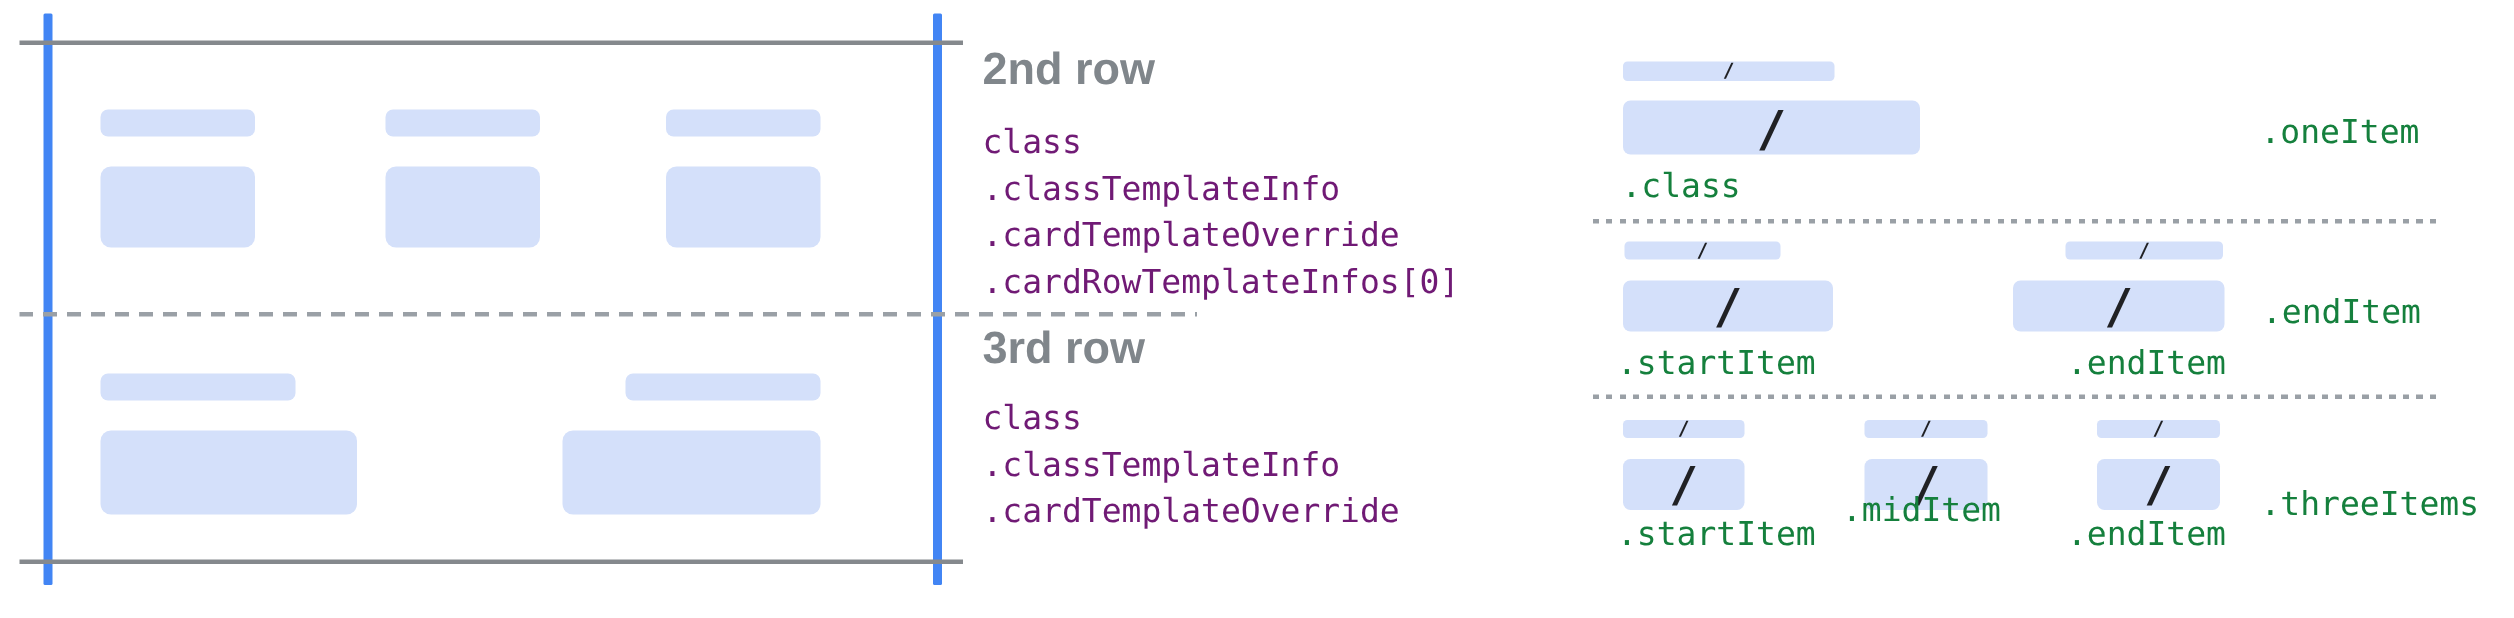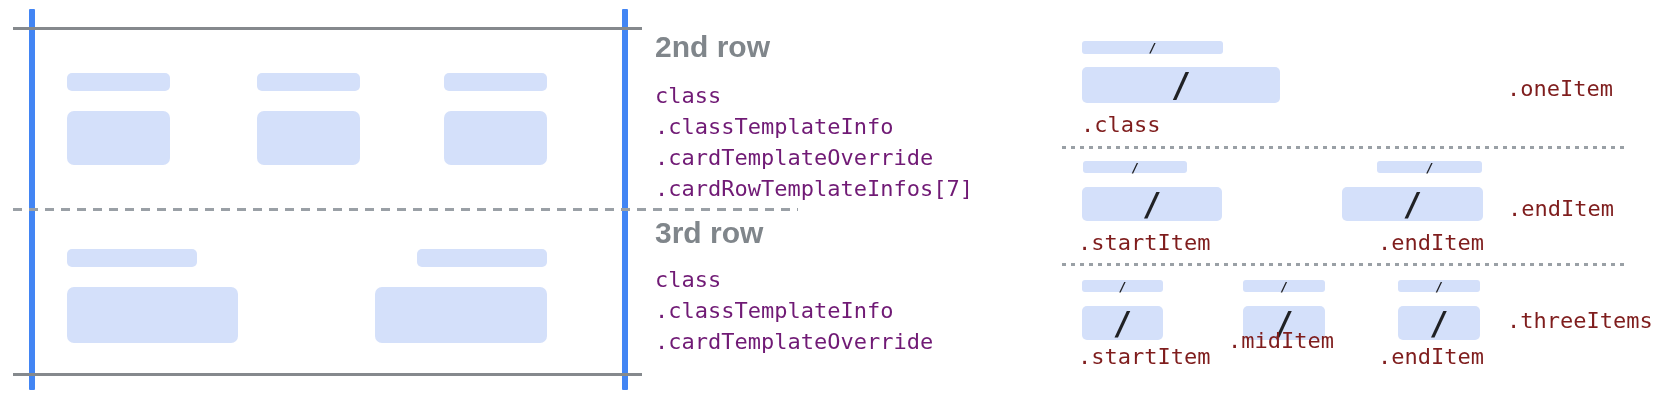--- a/index.html
+++ b/index.html
@@ -24,21 +24,21 @@
               line-height:31px;color:#701a75;white-space:pre;}
 
   
   .bar{position:absolute;background:#D4E0FA;display:flex;align-items:center;
        justify-content:center;}
   .bar.sm{height:13px;border-radius:3px;}
   .bar.lg{border-radius:5px;}
   .slash{font-family:"DejaVu Sans Mono", monospace;font-weight:bold;color:#202124;
          line-height:1;}
   .mono-label{position:absolute;font-family:"DejaVu Sans Mono", monospace;font-size:22px;
-              color:#7f1d1d;white-space:nowrap;}
+              color:#15803d;white-space:nowrap;}
 </style>
 </head>
 <body>
 
 <div id="stage">
 
   <div>
     <div class="vline" style="left:29px;top:9px;height:381px;"></div>
     <div class="vline" style="left:622px;top:9px;height:381px;"></div>
     <div class="hline" style="left:13px;top:27px;width:629px;"></div>
@@ -57,21 +57,21 @@
     <div>
       <div class="ph small" style="left:67px;top:249px;width:130px;"></div>
       <div class="ph big" style="left:67px;top:287px;width:171px;height:56px;"></div>
       <div class="ph small" style="left:417px;top:249px;width:130px;"></div>
       <div class="ph big" style="left:375px;top:287px;width:172px;height:56px;"></div>
     </div>
   </div>
 
   <div>
     <div class="row-title" style="left:655px;top:30px;">2nd row</div>
-    <div class="code-block" style="left:655px;top:80px;"><span>class</span><br><span>.classTemplateInfo</span><br><span>.cardTemplateOverride</span><br><span>.cardRowTemplateInfos[7]</span></div>
+    <div class="code-block" style="left:655px;top:80px;"><span>class</span><br><span>.classTemplateInfo</span><br><span>.cardTemplateOverride</span><br><span>.cardRowTemplateInfos[0]</span></div>
 
     <div class="row-title" style="left:655px;top:216px;">3rd row</div>
     <div class="code-block" style="left:655px;top:264px;"><span>class</span><br><span>.classTemplateInfo</span><br><span>.cardTemplateOverride</span><br></div>
   </div>
 
   <div>
 
     <div>
       <div class="bar sm" style="left:1082px;top:41px;width:141px;">
         <span class="slash" style="font-size:13px;">/</span>
@@ -120,17 +120,17 @@
       </div>
       <div class="bar sm" style="left:1398px;top:280px;width:82px;height:12px;">
         <span class="slash" style="font-size:13px;">/</span>
       </div>
       <div class="bar lg" style="left:1398px;top:306px;width:82px;height:34px;">
         <span class="slash" style="font-size:32px;">/</span>
       </div>
       <div class="mono-label" style="left:1078px;top:344px;">.startItem</div>
       <div class="mono-label" style="left:1228px;top:328px;">.midItem</div>
       <div class="mono-label" style="left:1378px;top:344px;">.endItem</div>
-      <div class="mono-label" style="left:1507px;top:308px;">.threeItems</div>
+      <div class="mono-label" style="left:1507px;top:324px;">.threeItems</div>
     </div>
 
   </div>
 </div>
 
 </body></html>

